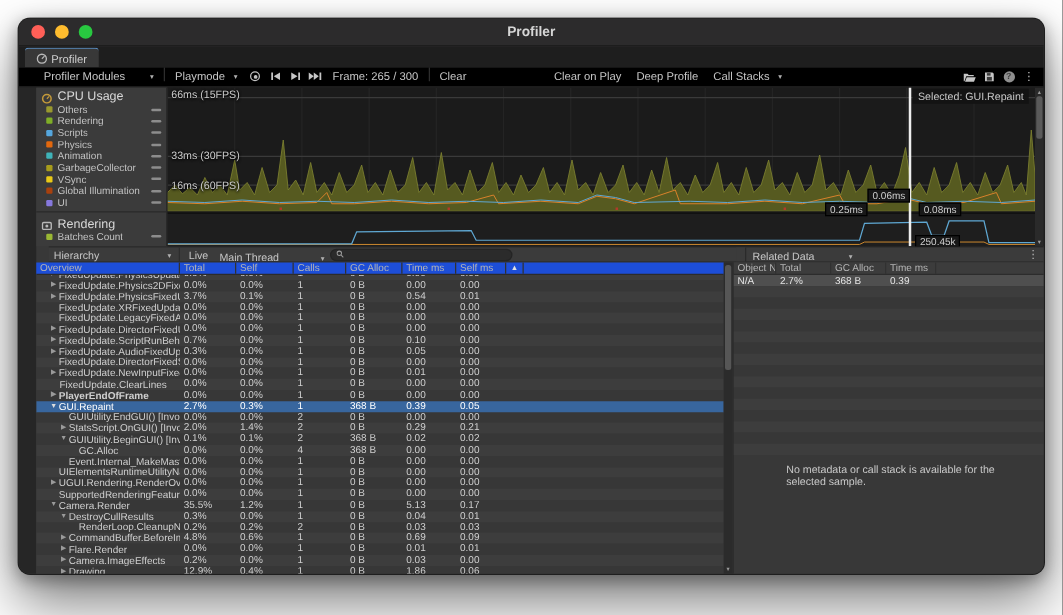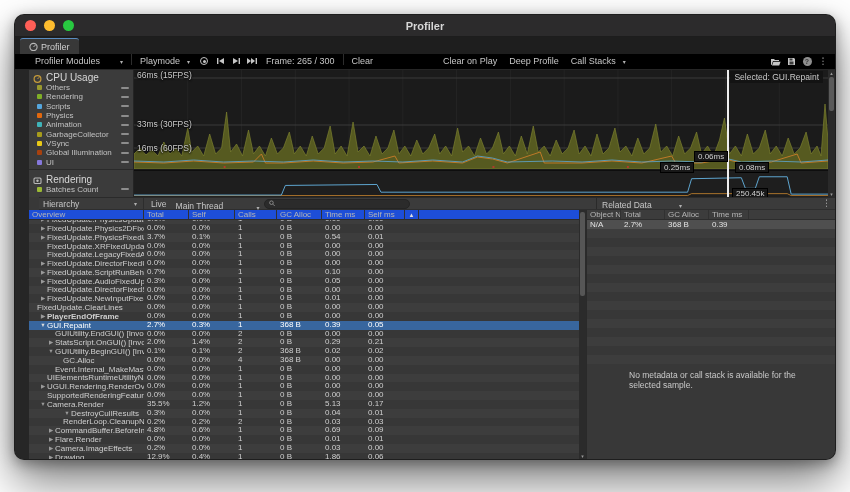--- a/index.html
+++ b/index.html
@@ -540,21 +540,21 @@
                 <div class="tc">0.0%</div>
                 <div class="tc">0.0%</div>
                 <div class="tc">1</div>
                 <div class="tc">0 B</div>
                 <div class="tc">0.01</div>
                 <div class="tc">0.00</div>
                 <div></div>
                 <div></div>
               </div>
               <div class="trow cols">
-                <div class="ncell" style="">
+                <div class="ncell" style=" justify-content: center;">
                   <span class="tri"></span>
                   <span>FixedUpdate.ClearLines</span>
                 </div>
                 <div class="tc">0.0%</div>
                 <div class="tc">0.0%</div>
                 <div class="tc">1</div>
                 <div class="tc">0 B</div>
                 <div class="tc">0.00</div>
                 <div class="tc">0.00</div>
                 <div></div>
@@ -708,21 +708,21 @@
                 <div class="tc">35.5%</div>
                 <div class="tc">1.2%</div>
                 <div class="tc">1</div>
                 <div class="tc">0 B</div>
                 <div class="tc">5.13</div>
                 <div class="tc">0.17</div>
                 <div></div>
                 <div></div>
               </div>
               <div class="trow cols">
-                <div class="ncell" style="padding-left: 18px; margin-left: 16px;">
+                <div class="ncell" style="padding-left: 18px;">
                   <span class="tri">▼</span>
                   <span>DestroyCullResults</span>
                 </div>
                 <div class="tc">0.3%</div>
                 <div class="tc">0.0%</div>
                 <div class="tc">1</div>
                 <div class="tc">0 B</div>
                 <div class="tc">0.04</div>
                 <div class="tc">0.01</div>
                 <div></div>

